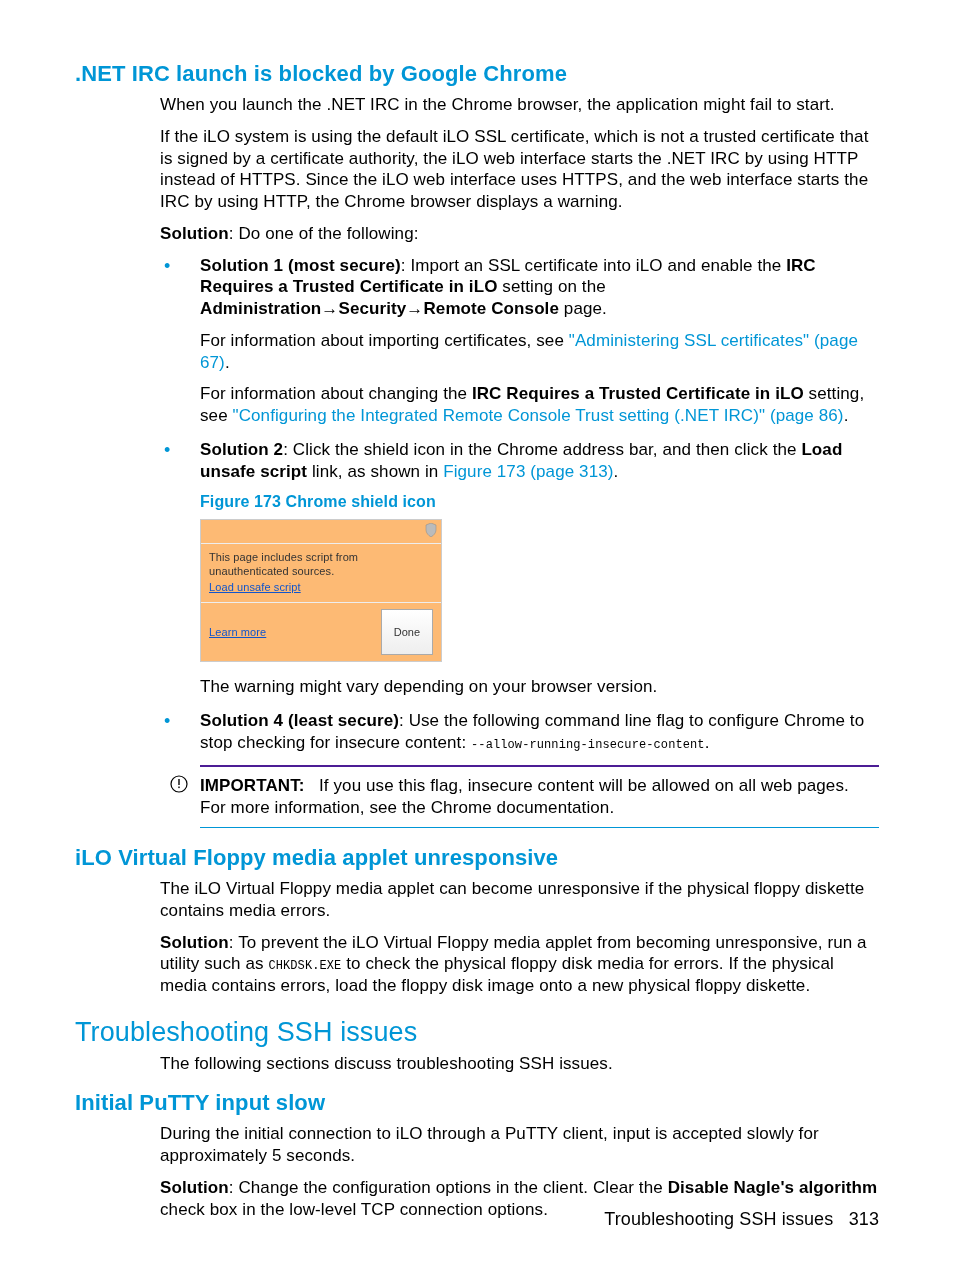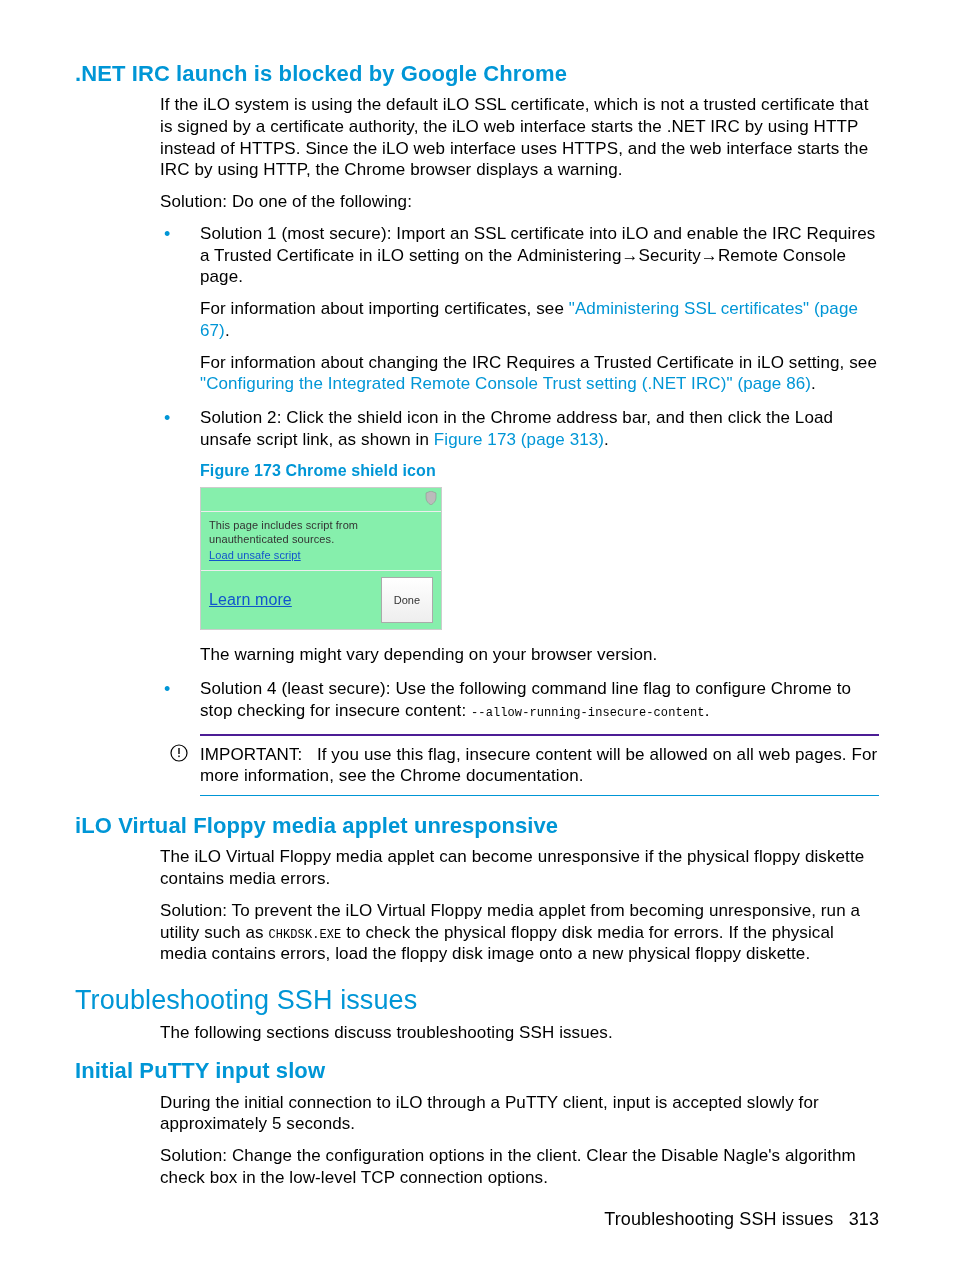--- a/index.html
+++ b/index.html
@@ -26,21 +26,21 @@
   h1 {
     font-size: 27px;
     font-weight: 300;
     color: #0096d6;
     margin: 18px 0 4px 0;
   }
   .body-block {
     margin-left: 85px;
   }
   p { margin: 4px 0 10px 0; }
-  strong, b { font-weight: 400; text-align: center; }
+  strong, b { font-weight: 700; text-align: center; }
   a.link { color: #0096d6; text-decoration: none; }
   ul.bullets {
     list-style: none;
     padding: 0;
     margin: 4px 0 0 0;
   }
   ul.bullets > li {
     position: relative;
     padding-left: 40px;
     margin-bottom: 12px;
@@ -57,21 +57,21 @@
     color: #0096d6;
     font-weight: 600;
     font-size: 16px;
     margin: 8px 0 6px 0;
   }
   .chrome-popup {
     border: 1px solid #ccc;
     width: 240px;
     font-size: 11px;
     font-family: Arial, sans-serif;
-    background: #86efac;
+    background: #fdba74;
     margin-bottom: 14px;
   }
   .chrome-popup .shield-row {
     display: flex;
     justify-content: flex-end;
     padding: 3px 4px;
     border-bottom: 1px solid #eee;
   }
   .chrome-popup .msg {
     padding: 6px 8px 2px 8px;
@@ -81,21 +81,21 @@
     padding: 0 8px 8px 8px;
   }
   .chrome-popup .lus a { color: #1155cc; text-decoration: underline; font-size:11px;}
   .chrome-popup .bot {
     display: flex;
     justify-content: space-between;
     align-items: center;
     padding: 6px 8px;
     border-top: 1px solid #eee;
   }
-  .chrome-popup .bot a { color: #1155cc; text-decoration: underline; font-size:16px;}
+  .chrome-popup .bot a { color: #1155cc; text-decoration: underline; font-size:11px;}
   .chrome-popup .done {
     border: 1px solid #aaa;
     background: linear-gradient(#fff,#eee);
     font-size: 11px;
     padding: 16px 12px;
     color:#333;
   }
   .important-block {
     border-top: 2px solid #4c1d95;
     border-bottom: 1px solid #0096d6;
@@ -121,29 +121,30 @@
   }
   .arrow { font-family: Arial; }
   svg.shield { width:12px; height:14px; }
   svg.exclaim { width:18px; height:18px; }
 </style>
 </head>
 <body>
 
 <h2>.NET IRC launch is blocked by Google Chrome</h2>
 <div class="body-block">
+  <p>When you launch the .NET IRC in the Chrome browser, the application might fail to start.</p>
   <p>If the iLO system is using the default iLO SSL certificate, which is not a trusted certificate that is signed by a certificate authority, the iLO web interface starts the .NET IRC by using HTTP instead of HTTPS. Since the iLO web interface uses HTTPS, and the web interface starts the IRC by using HTTP, the Chrome browser displays a warning.</p>
   <p>
     <b>Solution</b><span>: Do one of the following:</span>
   </p>
 
   <ul class="bullets">
     <li>
       <p>
-        <b>Solution 1 (most secure)</b><span>: Import an SSL certificate into iLO and enable the </span><b>IRC Requires a Trusted Certificate in iLO</b><span> setting on the </span><b>Administering</b><span class="arrow">→</span><b>Security</b><span class="arrow">→</span><b>Remote Console</b><span> page.</span>
+        <b>Solution 1 (most secure)</b><span>: Import an SSL certificate into iLO and enable the </span><b>IRC Requires a Trusted Certificate in iLO</b><span> setting on the </span><b>Administration</b><span class="arrow">→</span><b>Security</b><span class="arrow">→</span><b>Remote Console</b><span> page.</span>
       </p>
       <p>
         <span>For information about importing certificates, see </span><a class="link">"Administering SSL certificates" (page 67)</a><span>.</span>
       </p>
       <p>
         <span>For information about changing the </span><b>IRC Requires a Trusted Certificate in iLO</b><span> setting, see </span><a class="link">"Configuring the Integrated Remote Console Trust setting (.NET IRC)" (page 86)</a><span>.</span>
       </p>
     </li>
 
     <li>

